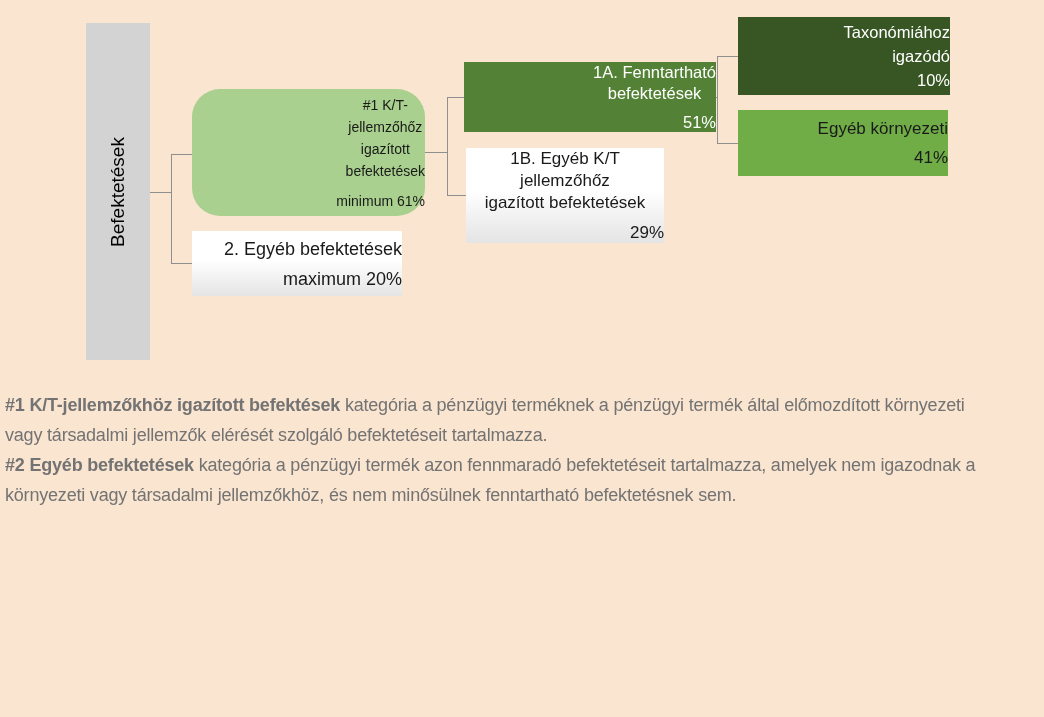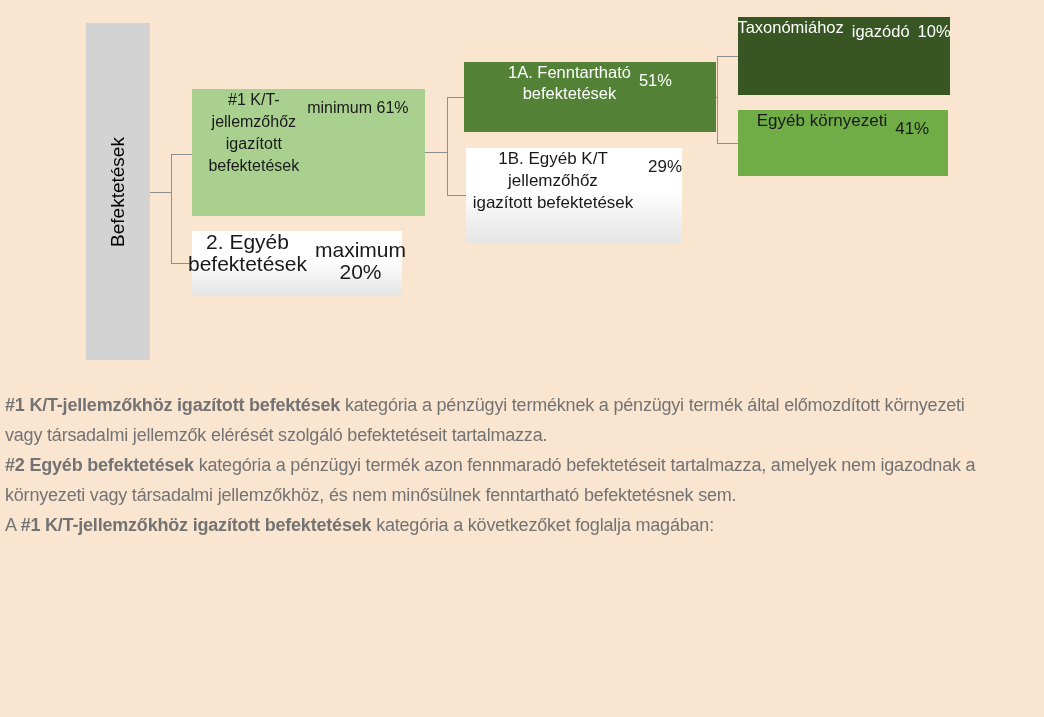--- a/index.html
+++ b/index.html
@@ -20,29 +20,29 @@
   .root-box{
     position:absolute;left:86px;top:23px;width:64px;height:337px;
     background:var(--gray-box);
     display:flex;align-items:center;justify-content:center;
   }
   .root-label{
     transform:rotate(-90deg);white-space:nowrap;
     font-size:19px;color:#000;
   }
   .box{
-    position:absolute;display:flex;flex-direction:row;
-    align-items:flex-start;justify-content:center;text-align:center;
-    font-size:17px;line-height:22px;gap:8px;
+    position:absolute;display:flex;flex-direction:column;
+    align-items:flex-end;justify-content:center;text-align:center;
+    font-size:17px;line-height:22px;
   }
   .box .pct{margin-top:8px;}
-  .n1{left:192px;top:89px;width:233px;height:127px;background:var(--light-green);color:var(--text-dark);font-size:16px;}
-  .n2{left:192px;top:231px;width:210px;height:65px;background:linear-gradient(var(--white-box-top) 45%,var(--white-box-bottom));color:var(--text-dark);font-size:21px;}
+  .n1{left:192px;top:89px;width:233px;height:127px;background:var(--light-green);color:var(--text-dark);font-size:14px;border-radius:28px;}
+  .n2{left:192px;top:231px;width:210px;height:65px;background:linear-gradient(var(--white-box-top) 45%,var(--white-box-bottom));color:var(--text-dark);font-size:18px;}
   .n1a{left:464px;top:62px;width:252px;height:70px;background:var(--medium-green);color:var(--text-light);font-size:16.5px;line-height:21px;}
-  .n1b{left:466px;top:148px;width:216px;height:95px;background:linear-gradient(var(--white-box-top) 45%,var(--white-box-bottom));color:var(--text-dark);font-size:17px;}
+  .n1b{left:466px;top:148px;width:198px;height:95px;background:linear-gradient(var(--white-box-top) 45%,var(--white-box-bottom));color:var(--text-dark);font-size:17px;}
   .tax{left:738px;top:17px;width:212px;height:78px;background:var(--dark-green);color:var(--text-light);font-size:16.5px;line-height:20px;}
   .tax > div + div{margin-top:4px;}
   .env{left:738px;top:110px;width:210px;height:66px;background:var(--bright-green);color:var(--text-dark);font-size:17px;line-height:21px;}
   .h,.v{position:absolute;background:var(--connector);}
   .h{height:1.4px;} .v{width:1.4px;}
   #c1{left:150px;top:192px;width:22px;}
   #c2{left:171px;top:154px;height:110px;}
   #c3{left:171px;top:154px;width:21px;}
   #c4{left:171px;top:263px;width:21px;}
   #c5{left:425px;top:152px;width:23px;}
@@ -122,14 +122,13 @@
   <div class="box env">
     <div>Egyéb környezeti</div>
     <div class="pct">41%</div>
   </div>
 
 </div>
 
 <div class="textblock">
   <p class="p1"><b>#1 K/T-jellemzőkhöz igazított befektések</b><span> kategória a pénzügyi terméknek a pénzügyi termék által előmozdított környezeti vagy társadalmi jellemzők elérését szolgáló befektetéseit tartalmazza.</span></p>
   <p class="p2"><b>#2 Egyéb befektetések</b><span> kategória a pénzügyi termék azon fennmaradó befektetéseit tartalmazza, amelyek nem igazodnak a környezeti vagy társadalmi jellemzőkhöz, és nem minősülnek fenntartható befektetésnek sem.</span></p>
-  <p class="p3"><span>A </span><b>#1 K/T-jellemzőkhöz igazított befektetések</b><span> kategória a következőket foglalja magában:</span></p>
 </div>
 
 </body></html>

